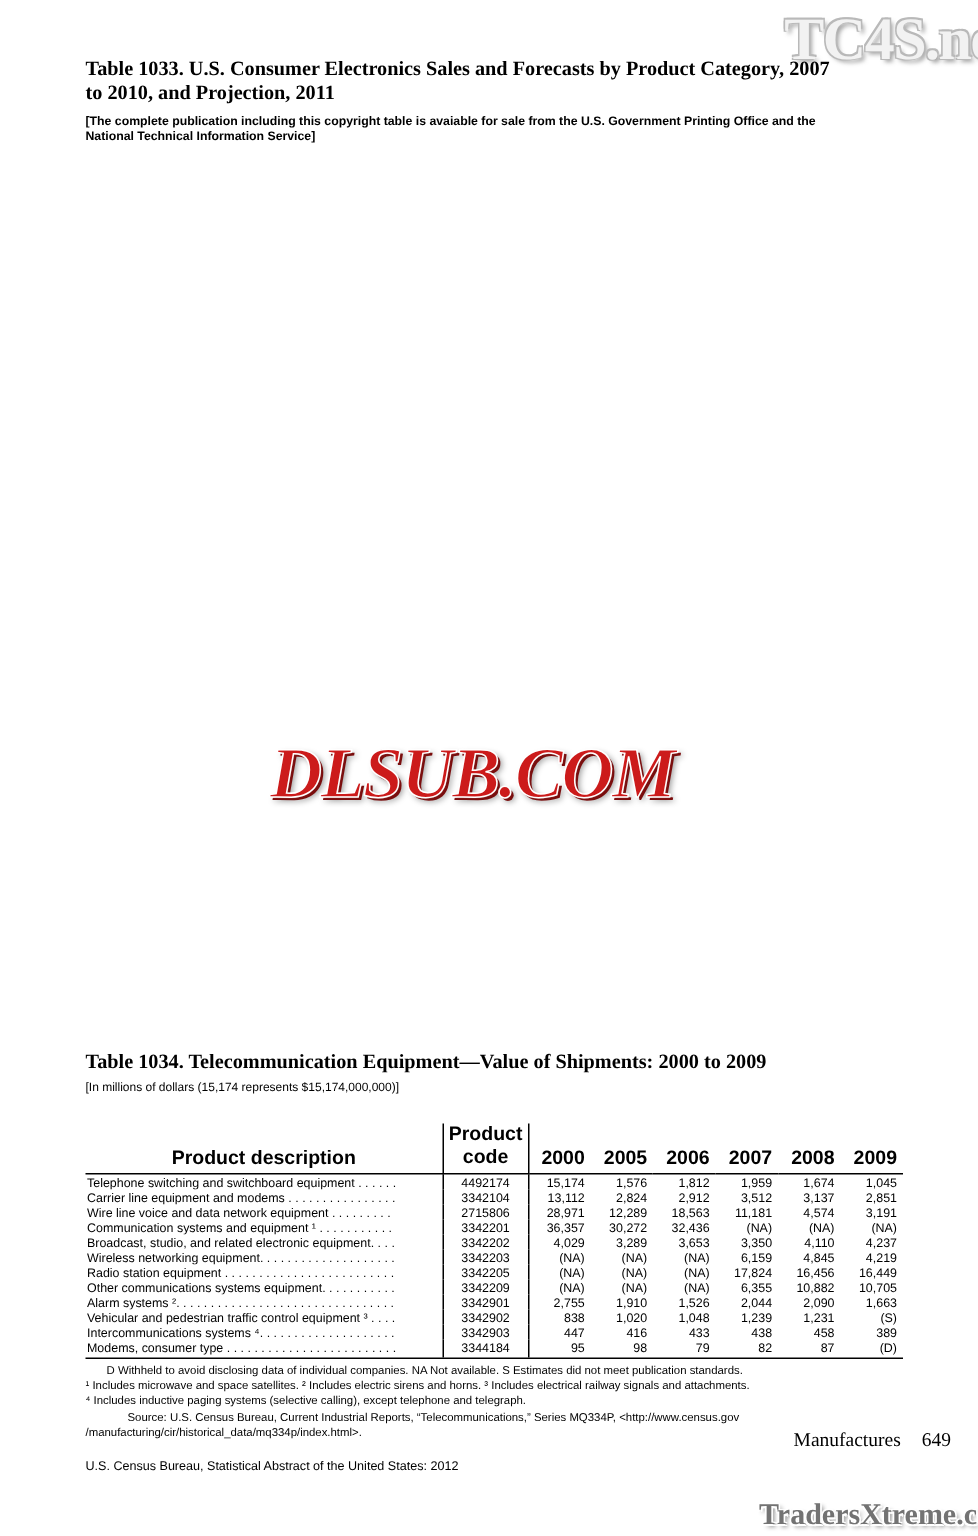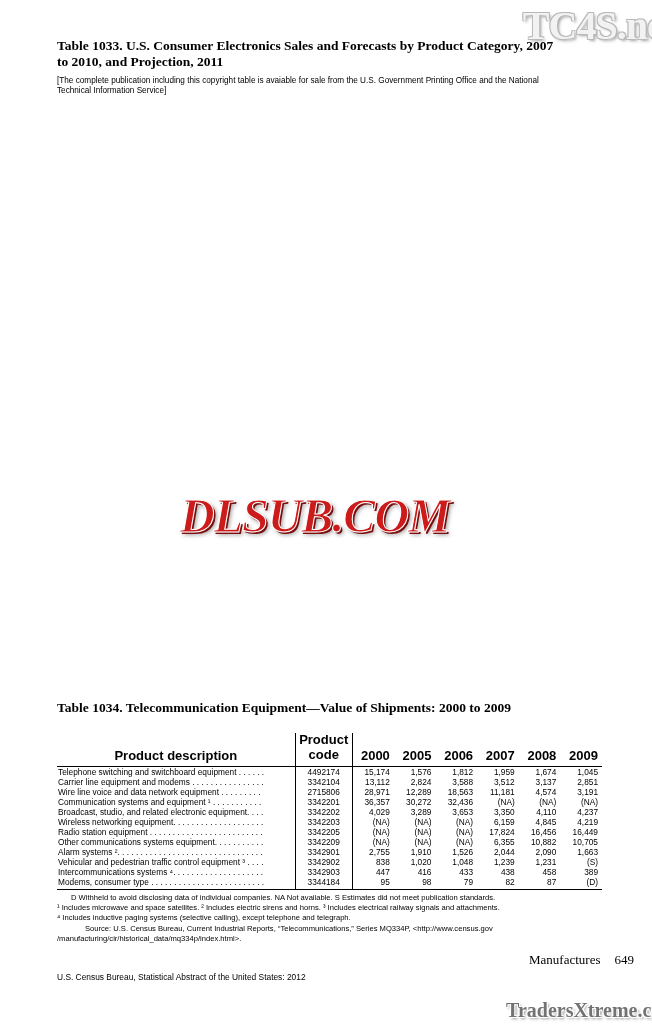--- a/index.html
+++ b/index.html
@@ -85,20 +85,21 @@
     font-family: "Liberation Serif", serif;
     font-size: 13.5px;
     font-weight: bold;
     line-height: 1.22;
     margin: 0;
   }
   .tbl-note {
     font-size: 8.2px;
     line-height: 1.27;
     margin-top: 5px;
+    font-weight: bold;
   }
 
   
   .block-1034 {
     position: absolute;
     left: 57px;
     top: 700px;
     width: 545px;
   }
   .unit-note {
@@ -221,20 +222,21 @@
   <div class="wm-dlsub">DLSUB.COM</div>
   <div class="wm-traders">TradersXtreme.com</div>
 
   <div class="block-1033">
     <p class="tbl-title">Table 1033. U.S. Consumer Electronics Sales and Forecasts by Product Category, 2007 to 2010, and Projection, 2011</p>
     <p class="tbl-note">[The complete publication including this copyright table is avaiable for sale from the U.S. Government Printing Office and the National Technical Information Service]</p>
   </div>
 
   <div class="block-1034">
     <p class="tbl-title">Table 1034. Telecommunication Equipment—Value of Shipments: 2000 to 2009</p>
+    <p class="unit-note">[In millions of dollars (15,174 represents $15,174,000,000)]</p>
 
     <table class="data">
       <colgroup>
         <col class="col-desc">
         <col class="col-code">
         <col class="col-yr">
           <col class="col-yr">
           <col class="col-yr">
         <col class="col-yr">
           <col class="col-yr">
@@ -274,21 +276,21 @@
           <td class="num">1,812</td>
           <td class="num">1,959</td>
           <td class="num">1,674</td>
           <td class="num">1,045</td>
         </tr>
         <tr>
           <td class="desc">Carrier line equipment and modems . . . . . . . . . . . . . . . .</td>
           <td class="code">3342104</td>
           <td class="num">13,112</td>
           <td class="num">2,824</td>
-          <td class="num">3,588</td>
+          <td class="num">2,912</td>
           <td class="num">3,512</td>
           <td class="num">3,137</td>
           <td class="num">2,851</td>
         </tr>
         <tr>
           <td class="desc">Wire line voice and data network equipment . . . . . . . . .</td>
           <td class="code">2715806</td>
           <td class="num">28,971</td>
           <td class="num">12,289</td>
           <td class="num">18,563</td>

